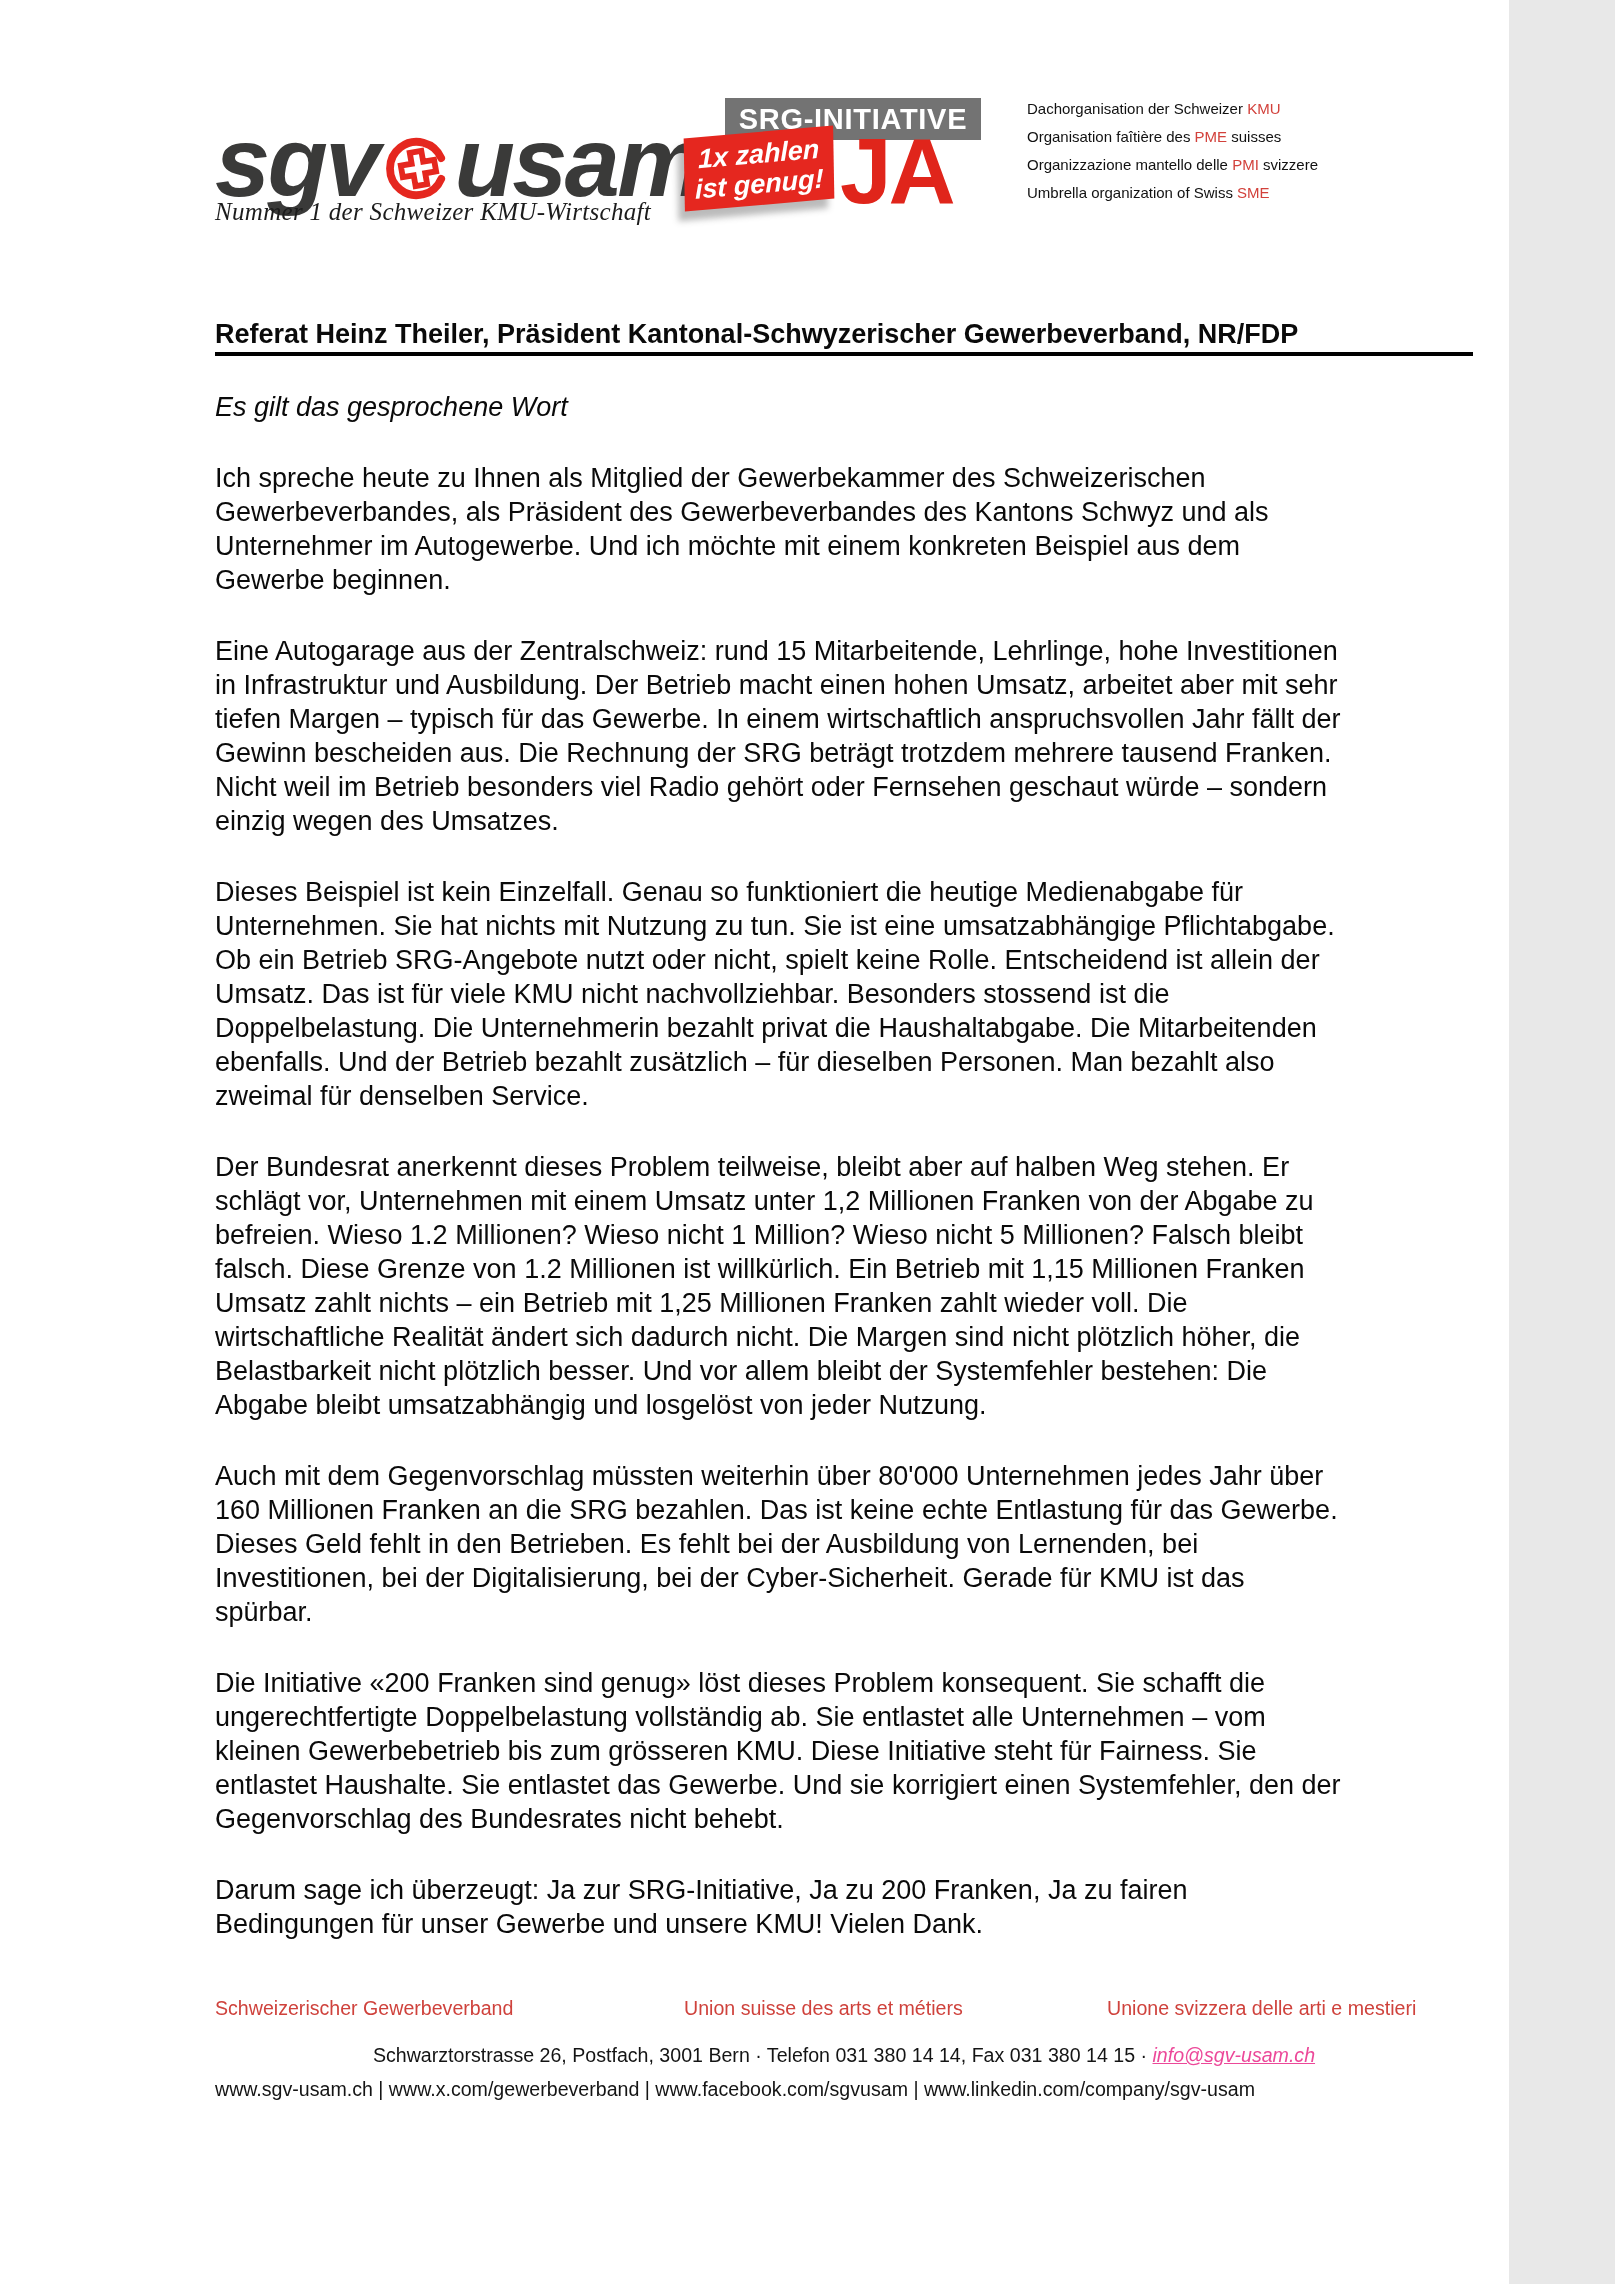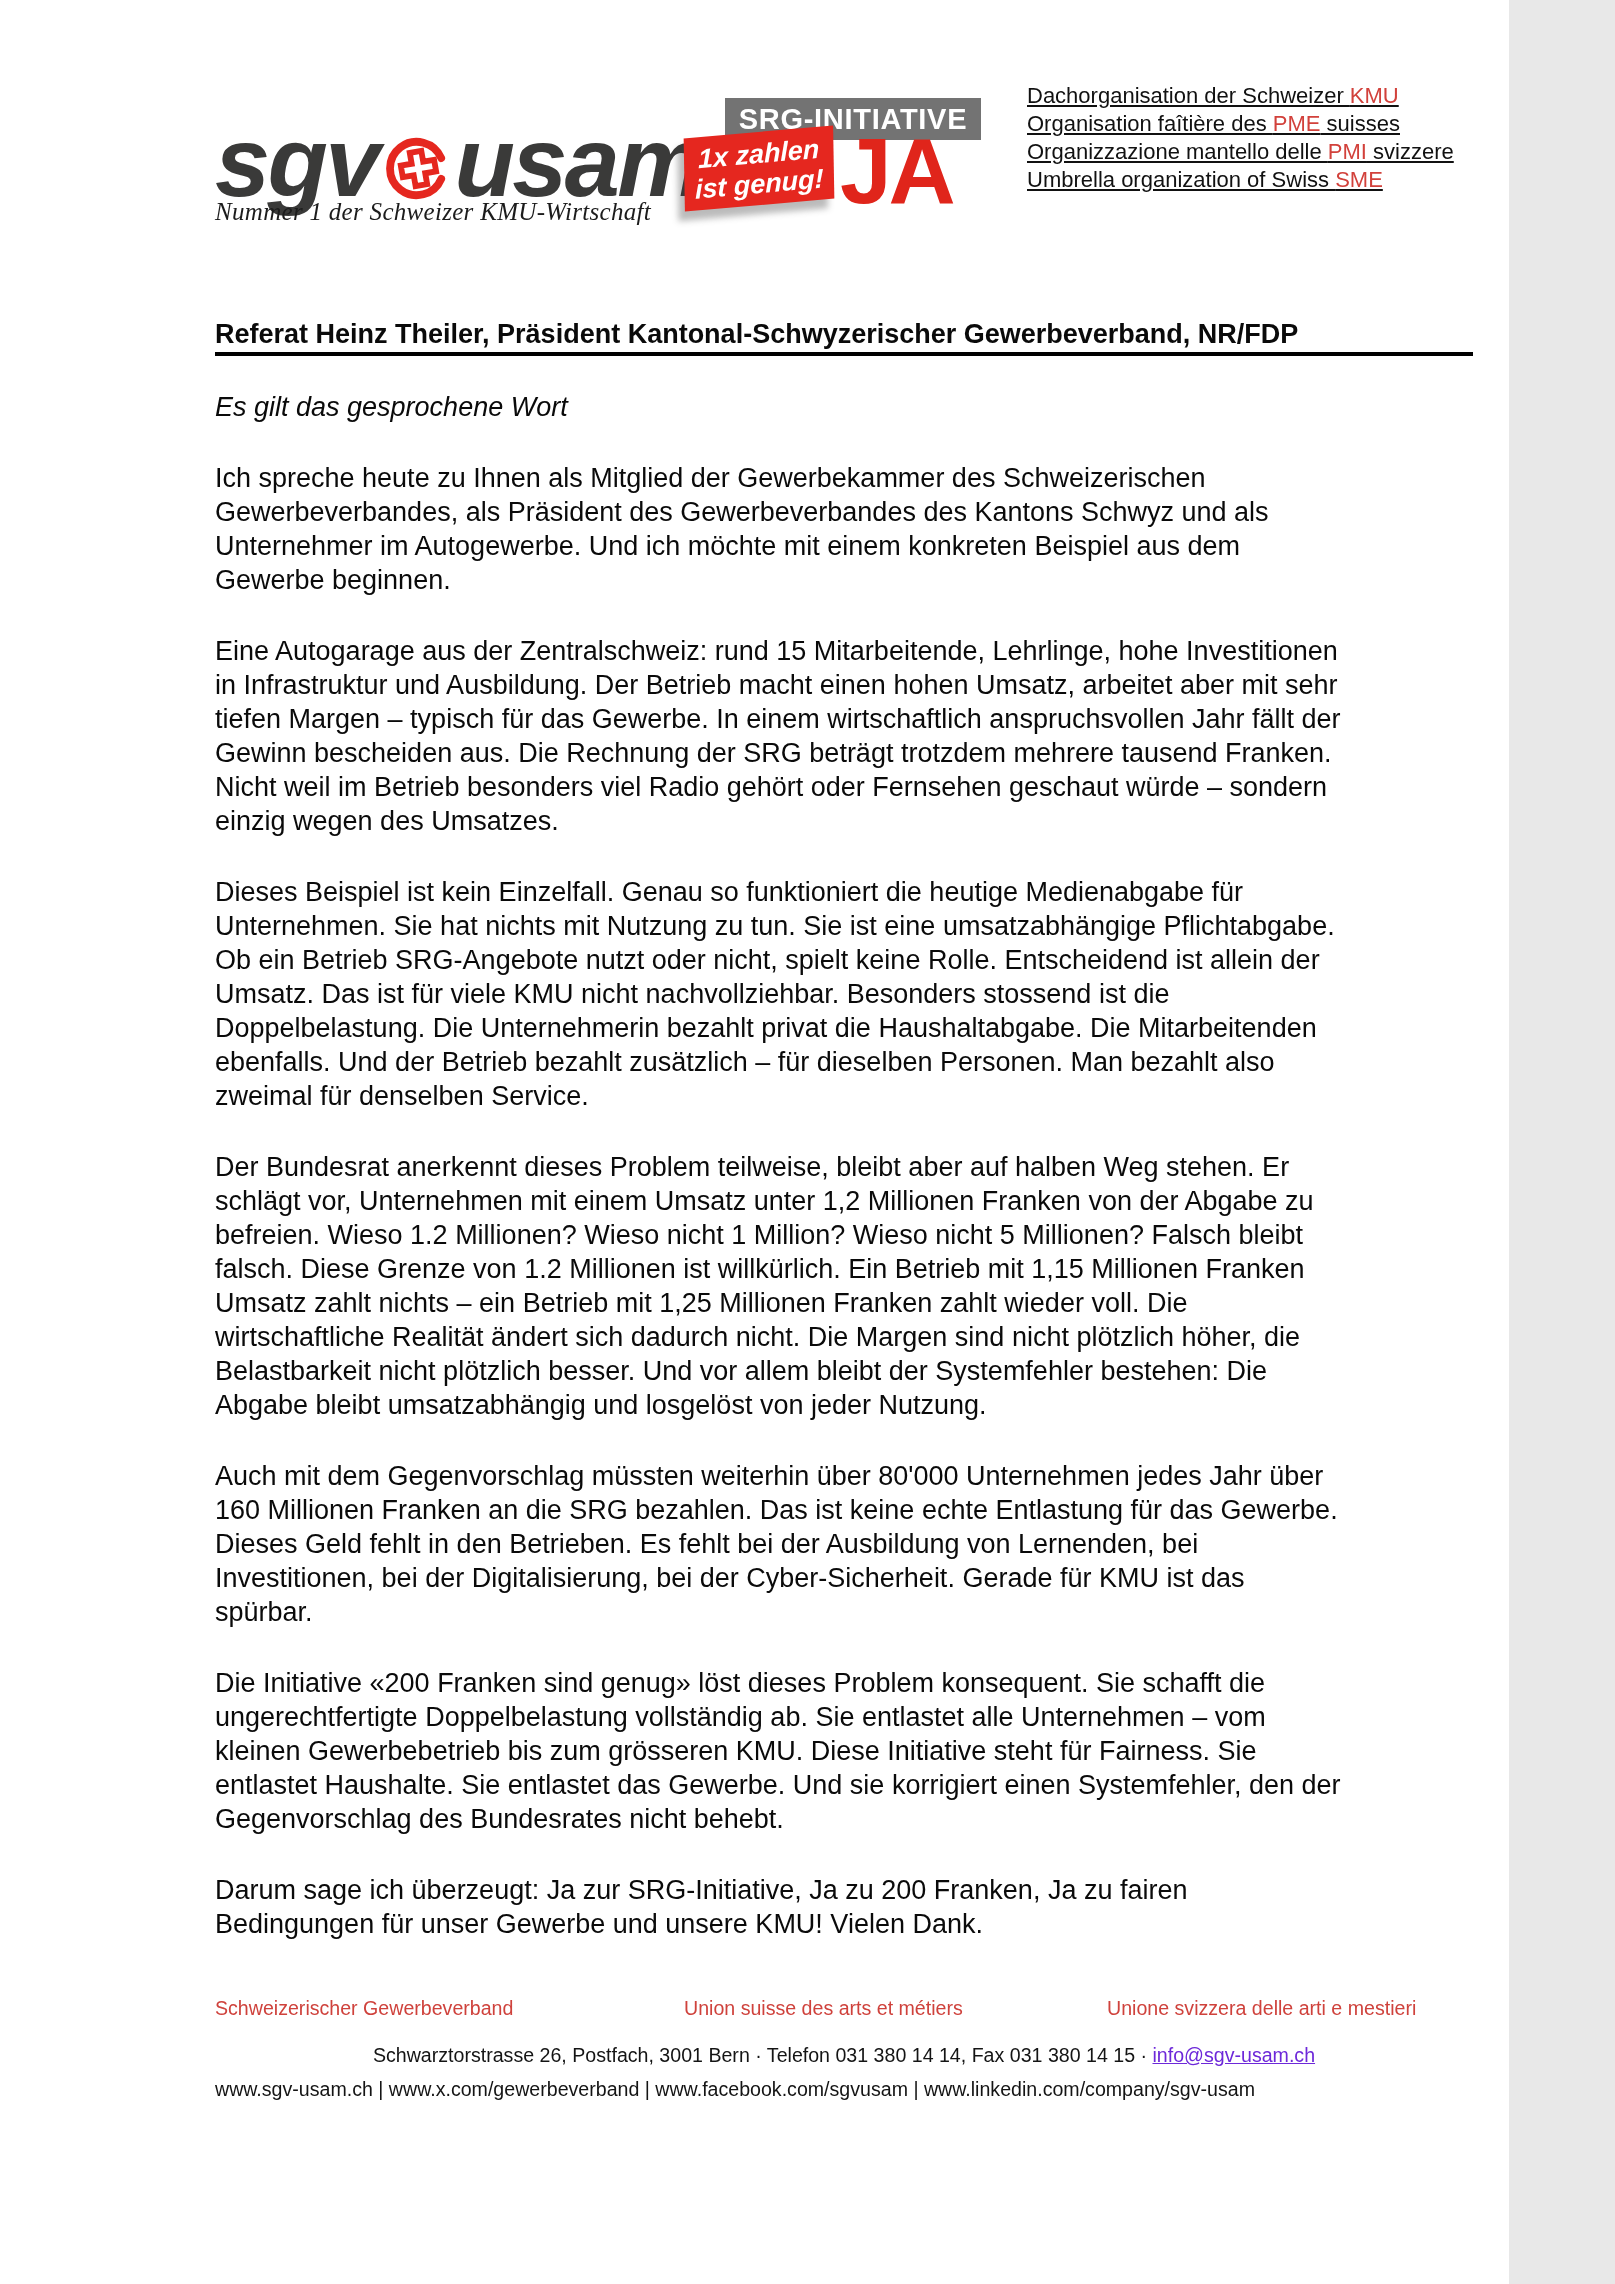--- a/index.html
+++ b/index.html
@@ -40,40 +40,40 @@
     box-shadow:-6.5px 9px 6.5px rgba(60,60,60,0.35);
     display:flex; flex-direction:column; justify-content:center; align-items:center;
     color:#fff; font-style:italic; font-weight:800; font-size:27px; line-height:30px;
   }
   .srg-ja {
     position:absolute; right:-1.3px; top:27px;
     color:#e0251b; font-weight:900; font-size:93px; line-height:1;
     letter-spacing:-3.3px;
   }
 
-  .org-block { position:absolute; left:1027px; top:82px; font-size:22px; line-height:28px; color:#111;text-decoration:underline; }
+  .org-block { position:absolute; left:1027px; top:95px; font-size:15px; line-height:28px; color:#111; }
   .org-line .red { color:#d2413b; }
 
   
   .content { position:absolute; left:215px; top:317px; width:1258px; font-size:27px; line-height:34px; }
   .kicker { }
   .title { font-weight:700; }
   .rule { height:3.9px; background:#000; margin-top:1.3px; }
   .note { font-style:italic; margin-top:34px; }
   .para { white-space:pre-line; margin:37px 0 0 0; }
 
   
   .page-footer { position:absolute; left:215px; top:1996px; width:1258px; font-size:19.6px; line-height:25px; }
   .labels-row { position:relative; height:26px; color:#cf423c; }
   .flabel { position:absolute; top:0; white-space:nowrap; }
   .flabel.l1 { left:0; }
   .flabel.l2 { left:469px; }
   .flabel.l3 { left:892px; }
   .address { text-align:center; margin-top:21px; white-space:nowrap; color:#141414; }
-  .email { color:#6d28d9; text-decoration:underline; cursor:pointer; }
+  .email { color:#ec4899; text-decoration:underline; cursor:pointer;font-style:italic; }
   .web { text-align:left; margin-top:9px; white-space:nowrap; color:#141414; }
 </style>
 </head>
 <body>
 
 <div class="page">
 
   <div class="sgv-logo">
     <div class="sgv-row">
       <span class="sgv-word">sgv</span>

